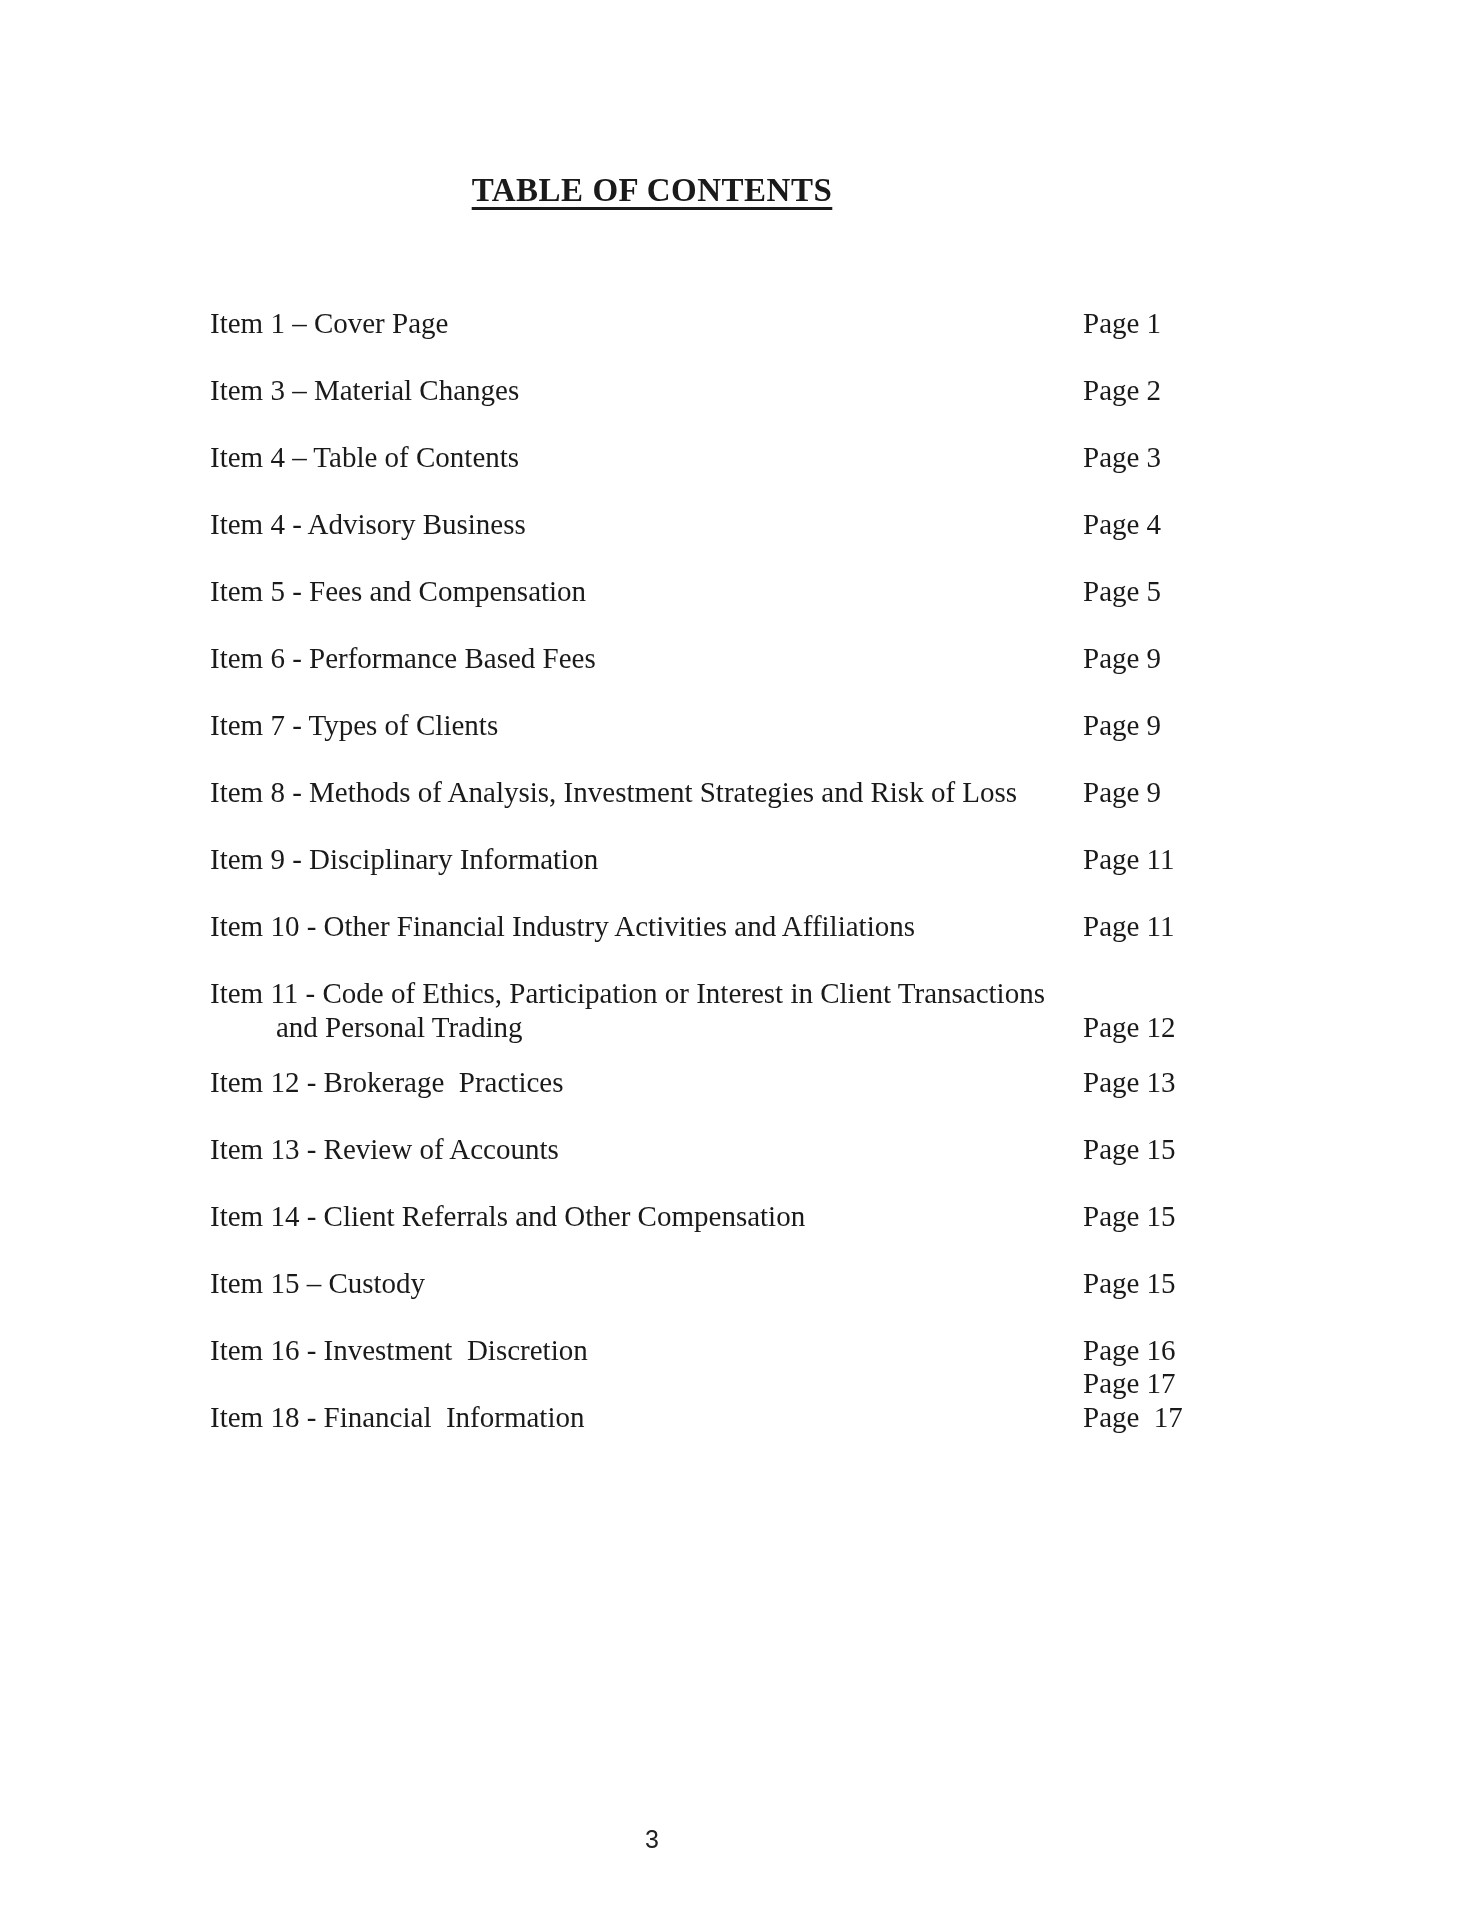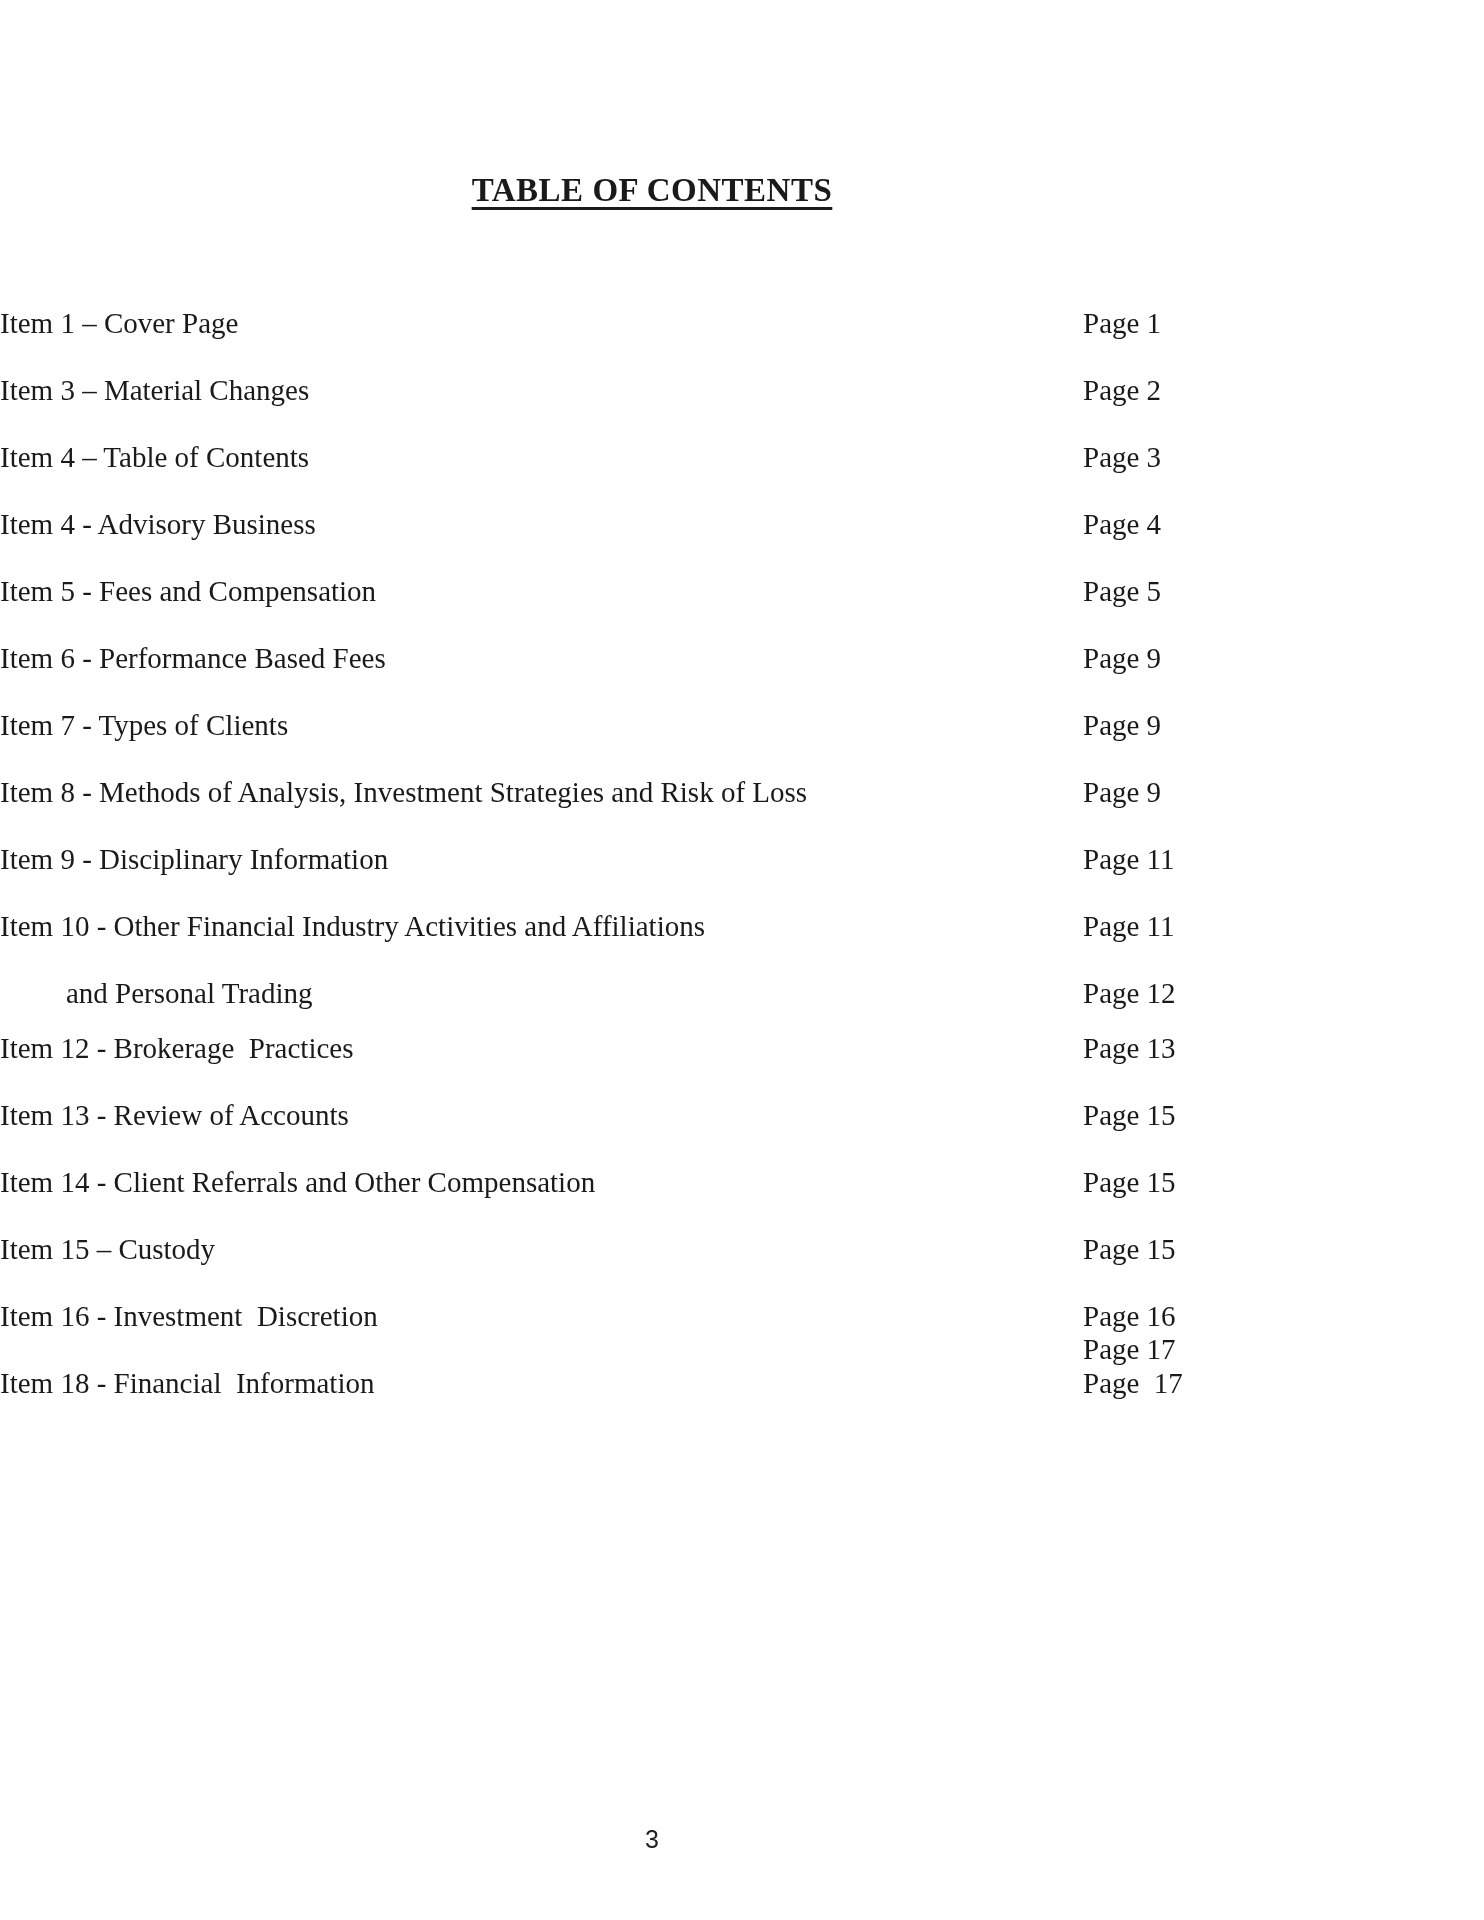--- a/index.html
+++ b/index.html
@@ -31,20 +31,21 @@
     text-decoration-thickness: 3px;
     text-underline-offset: 6px;
     white-space: pre;
   }
   .toc {
     margin-top: 95px;
   }
   .toc-row {
     position: relative;
     line-height: 34px;
+    padding-left: 210px;
     margin-bottom: 33px;
     white-space: nowrap;
   }
   .toc-row.two-line {
     margin-bottom: 21px;
   }
   .toc-label {
     white-space: pre;
   }
   .toc-label-line2 {
@@ -85,21 +86,21 @@
       <div class="toc-row"><span class="toc-label">Item 1 – Cover Page</span><span class="toc-page">Page 1</span></div>
       <div class="toc-row"><span class="toc-label">Item 3 – Material Changes</span><span class="toc-page">Page 2</span></div>
       <div class="toc-row"><span class="toc-label">Item 4 – Table of Contents</span><span class="toc-page">Page 3</span></div>
       <div class="toc-row"><span class="toc-label">Item 4 - Advisory Business</span><span class="toc-page">Page 4</span></div>
       <div class="toc-row"><span class="toc-label">Item 5 - Fees and Compensation</span><span class="toc-page">Page 5</span></div>
       <div class="toc-row"><span class="toc-label">Item 6 - Performance Based Fees</span><span class="toc-page">Page 9</span></div>
       <div class="toc-row"><span class="toc-label">Item 7 - Types of Clients</span><span class="toc-page">Page 9</span></div>
       <div class="toc-row"><span class="toc-label">Item 8 - Methods of Analysis, Investment Strategies and Risk of Loss</span><span class="toc-page">Page 9</span></div>
       <div class="toc-row"><span class="toc-label">Item 9 - Disciplinary Information</span><span class="toc-page">Page 11</span></div>
       <div class="toc-row"><span class="toc-label">Item 10 - Other Financial Industry Activities and Affiliations</span><span class="toc-page">Page 11</span></div>
-      <div class="toc-row two-line"><span class="toc-label-line2">and Personal Trading</span><span class="toc-page">Page 12</span></div>
+      <div class="toc-row two-line"><span class="toc-label">Item 11 - Code of Ethics, Participation or Interest in Client Transactions</span><span class="toc-label-line2">and Personal Trading</span><span class="toc-page">Page 12</span></div>
       <div class="toc-row"><span class="toc-label">Item 12 - Brokerage  Practices</span><span class="toc-page">Page 13</span></div>
       <div class="toc-row"><span class="toc-label">Item 13 - Review of Accounts</span><span class="toc-page">Page 15</span></div>
       <div class="toc-row"><span class="toc-label">Item 14 - Client Referrals and Other Compensation</span><span class="toc-page">Page 15</span></div>
       <div class="toc-row"><span class="toc-label">Item 15 – Custody</span><span class="toc-page">Page 15</span></div>
       <div class="toc-row"><span class="toc-label">Item 16 - Investment  Discretion</span><span class="toc-page">Page 16</span></div>
       <div class="toc-row"><span class="toc-page">Page 17</span></div>
       <div class="toc-row"><span class="toc-label">Item 18 - Financial  Information</span><span class="toc-page">Page  17</span></div>
     </div>
 
   <div class="page-footer">3</div>

